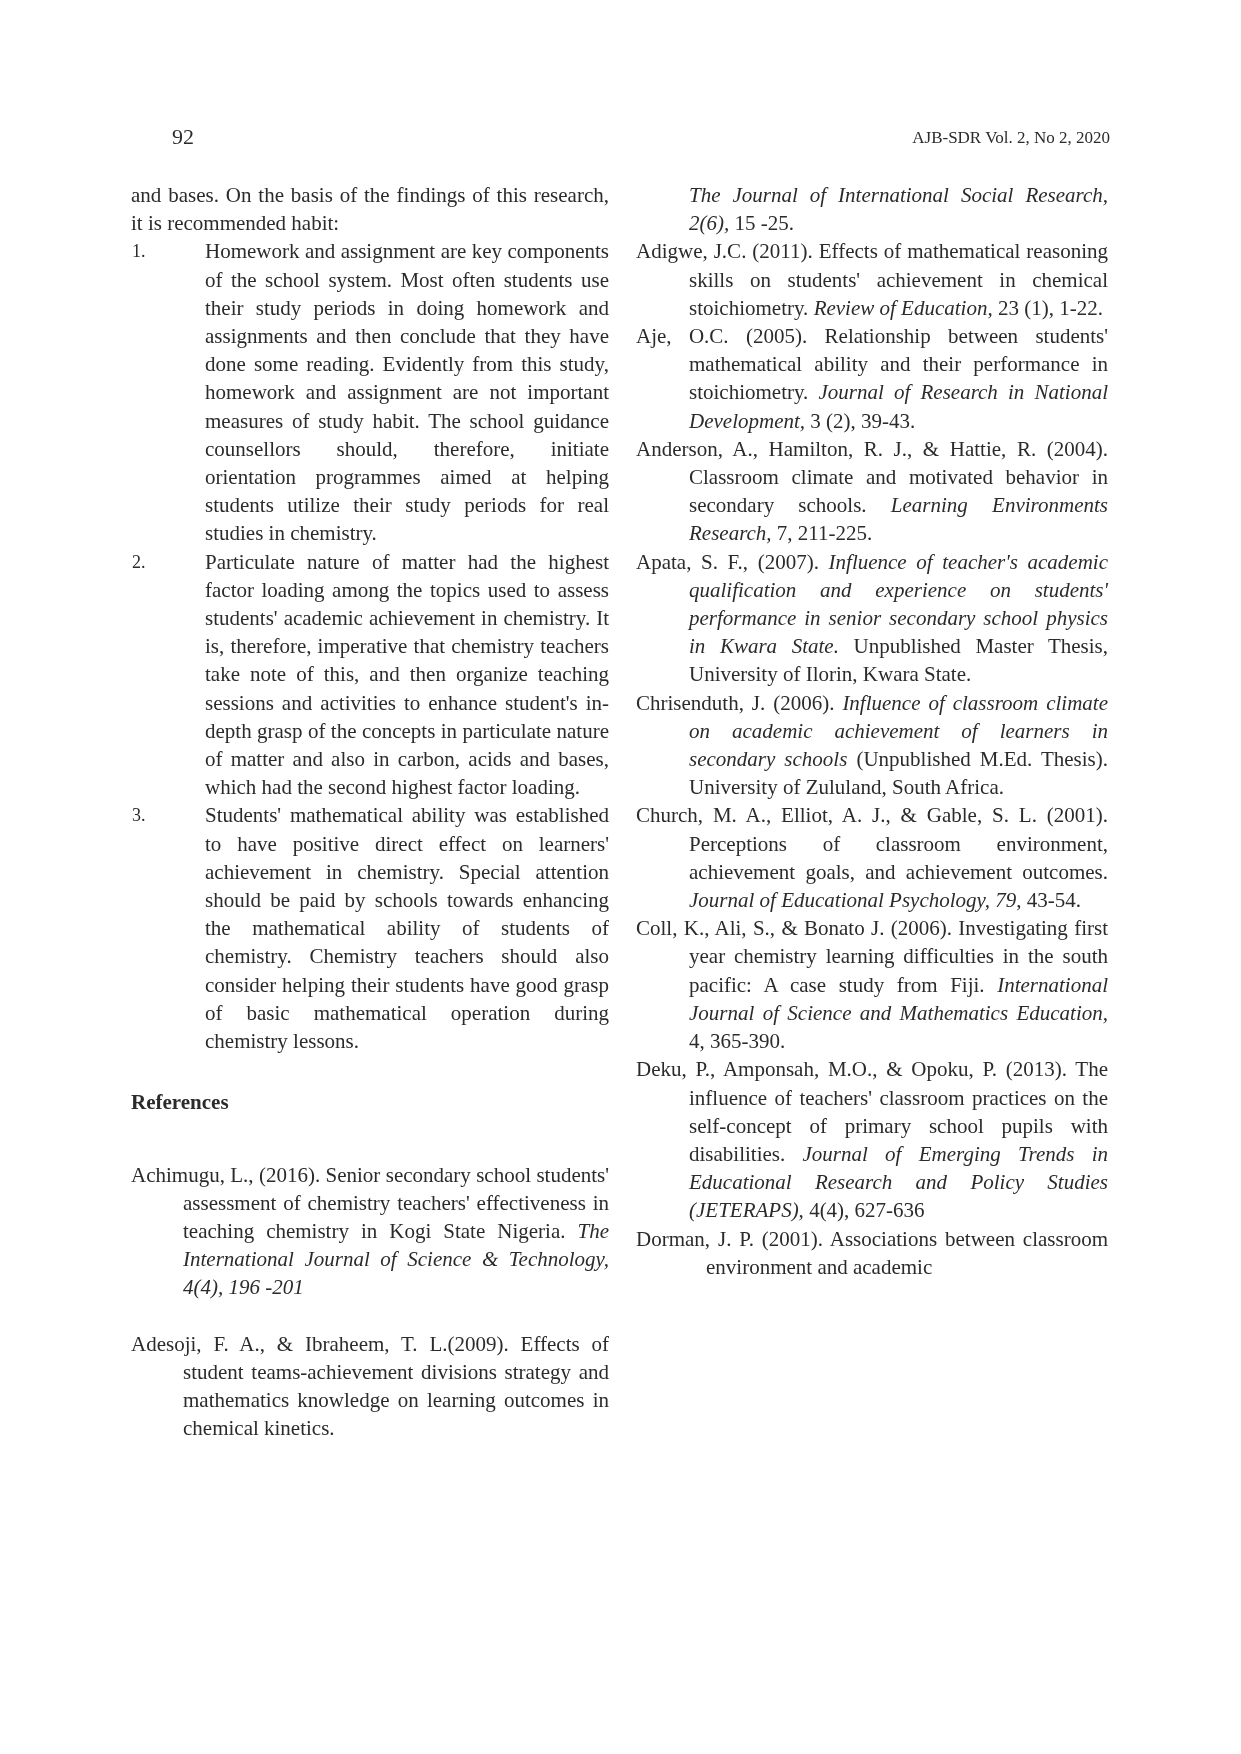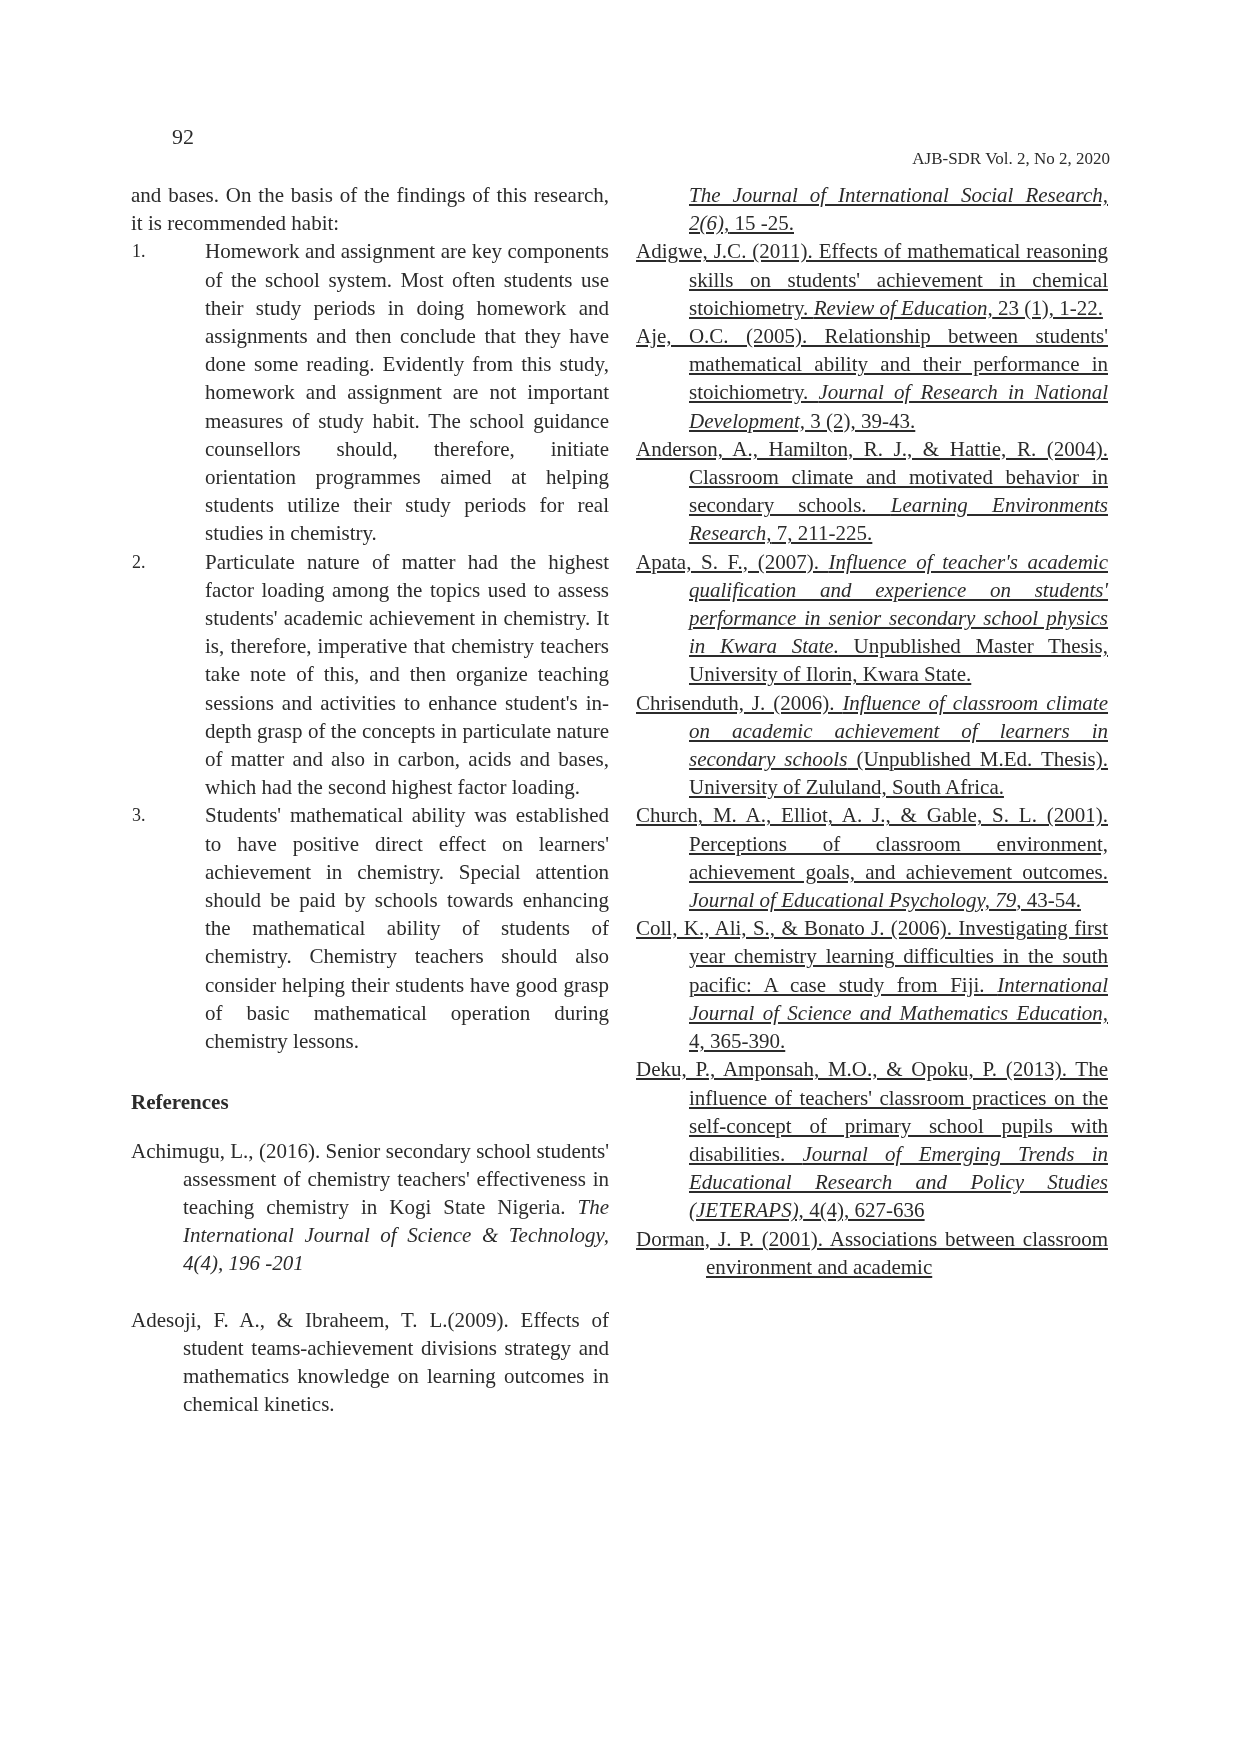--- a/index.html
+++ b/index.html
@@ -1,31 +1,31 @@
 <!DOCTYPE html>
 <html><head>
 <meta charset="utf-8">
 <style>
   html, body { margin: 0; padding: 0; background: #ffffff; }
   body {
     width: 1241px; height: 1754px; position: relative; overflow: hidden;
     font-family: "Liberation Serif", serif; color: #2b2b2b;
   }
   .page-number { position: absolute; left: 140px; top: 124px; font-size: 22px; margin-left: 32px; }
-  .running-head { position: absolute; right: 131px; top: 128px; font-size: 17px; margin-top: 21px; }
+  .running-head { position: absolute; right: 131px; top: 128px; font-size: 17px; }
   .col { position: absolute; top: 181px; width: 478px; font-size: 21px; line-height: 28.2px; text-align: justify; }
   .col-left { left: 131px; }
   .col-right { left: 636px; width: 472px; }
   p { margin: 0; }
   .intro { text-align: justify; }
   .rec-item { position: relative; padding-left: 74px; }
   .rec-num { position: absolute; left: 1px; top: 0; font-size: 18px; }
-  .refs-heading { font-weight: bold; font-size: 21px; margin-top: 33px; margin-bottom: 20px; }
+  .refs-heading { font-weight: bold; font-size: 21px; margin-top: 33px; margin-bottom: 44px; }
   .ref { padding-left: 52px; text-indent: -52px; }
-  .col-right .ref { padding-left: 53px; text-indent: -53px; text-decoration: underline; }
+  .col-right .ref { padding-left: 53px; text-indent: -53px; }
   .ref.gap { margin-bottom: 28px; }
   .ref.cont { text-indent: 0; }
   .ref.deep { padding-left: 70px; text-indent: -70px; }
   i, .it { font-style: italic; }
 </style>
 </head>
 <body>
 
 <div class="page-number">92</div>
 <div class="running-head">AJB-SDR Vol. 2, No 2, 2020</div>

